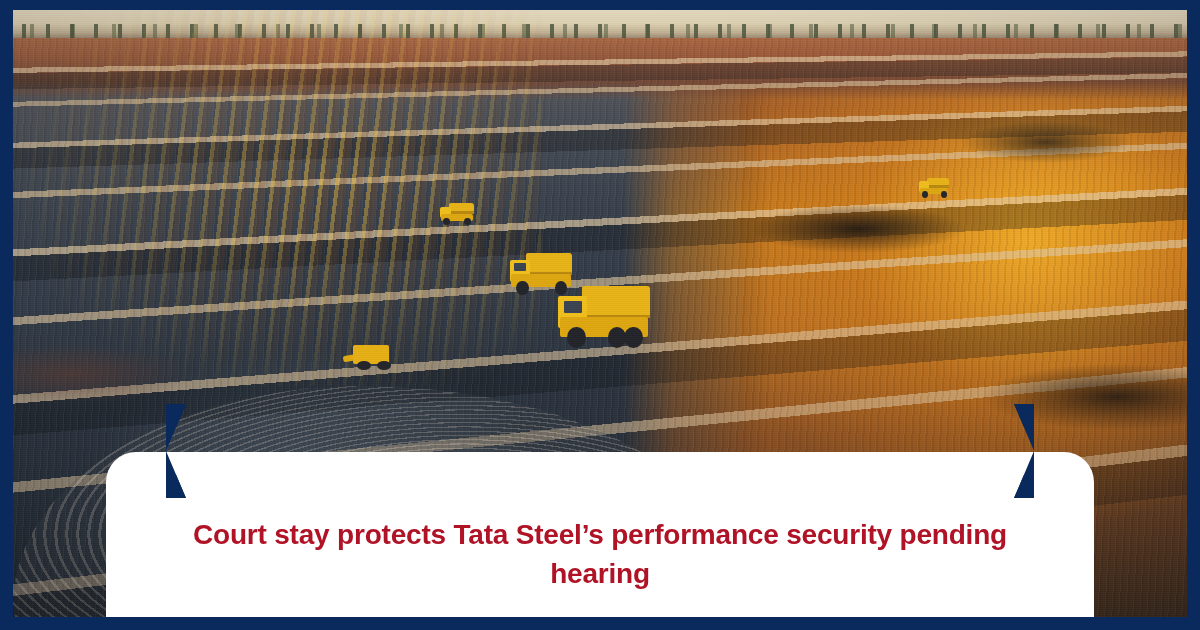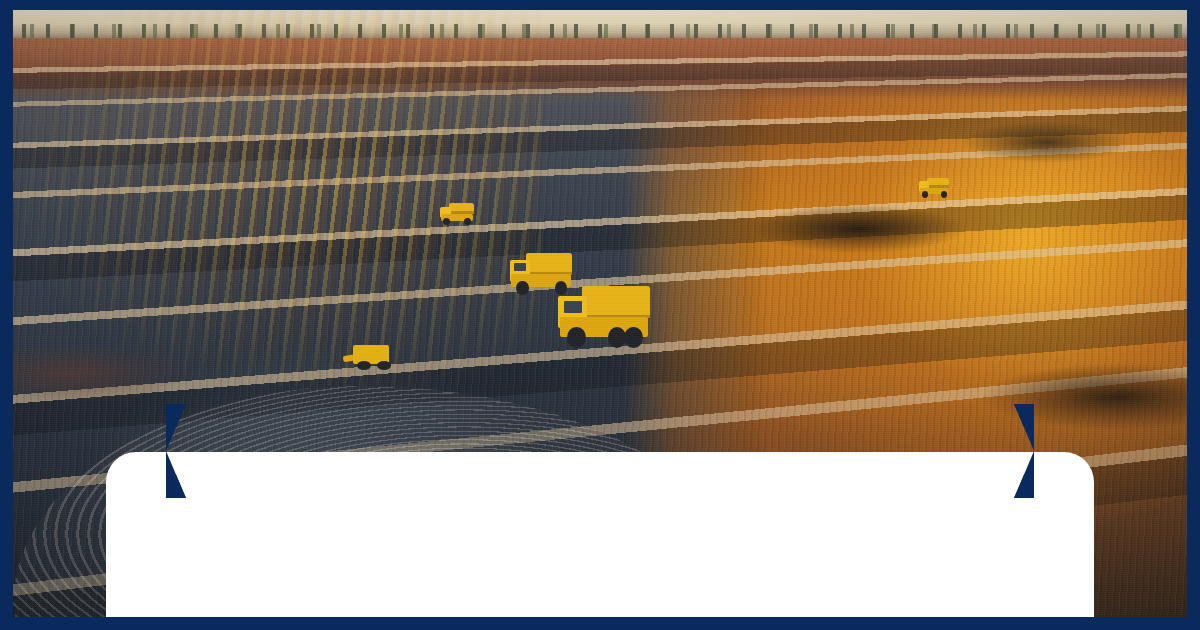--- a/index.html
+++ b/index.html
@@ -294,16 +294,19 @@
   </div>
 
   <div id="white-card"></div>
 
   <div id="ribbon">
     <div id="ribbon-inner">
       <div id="banner-title">Sukinda Mining Dispute Update</div>
     </div>
   </div>
 
+  <div id="subtitle-wrap">
+    <p id="subtitle">Court stay protects Tata Steel’s performance security pending hearing</p>
+  </div>
 
   <div id="bottom-bar"></div>
 
 </div>
 
 </body></html>

